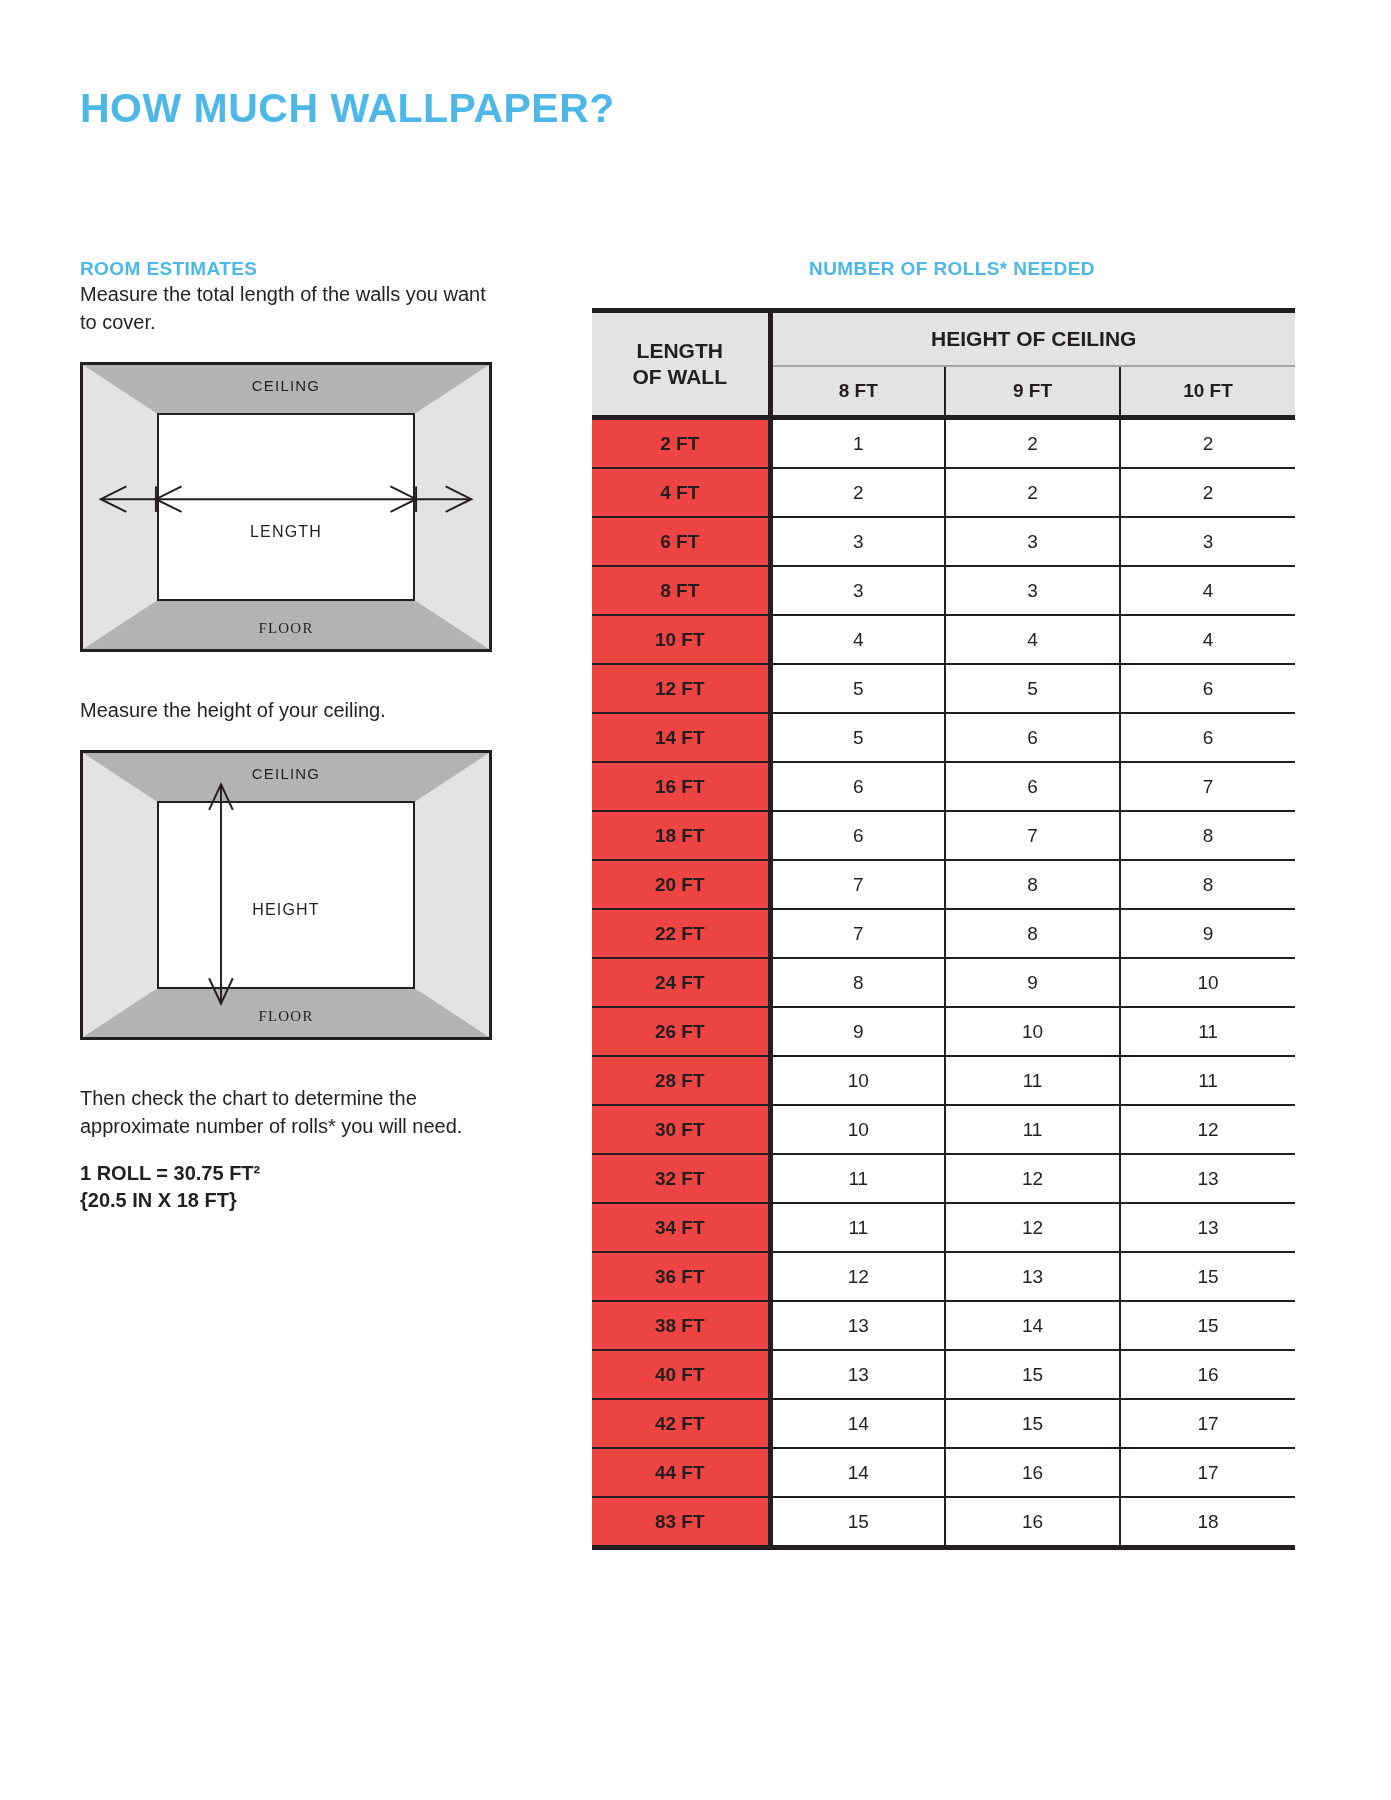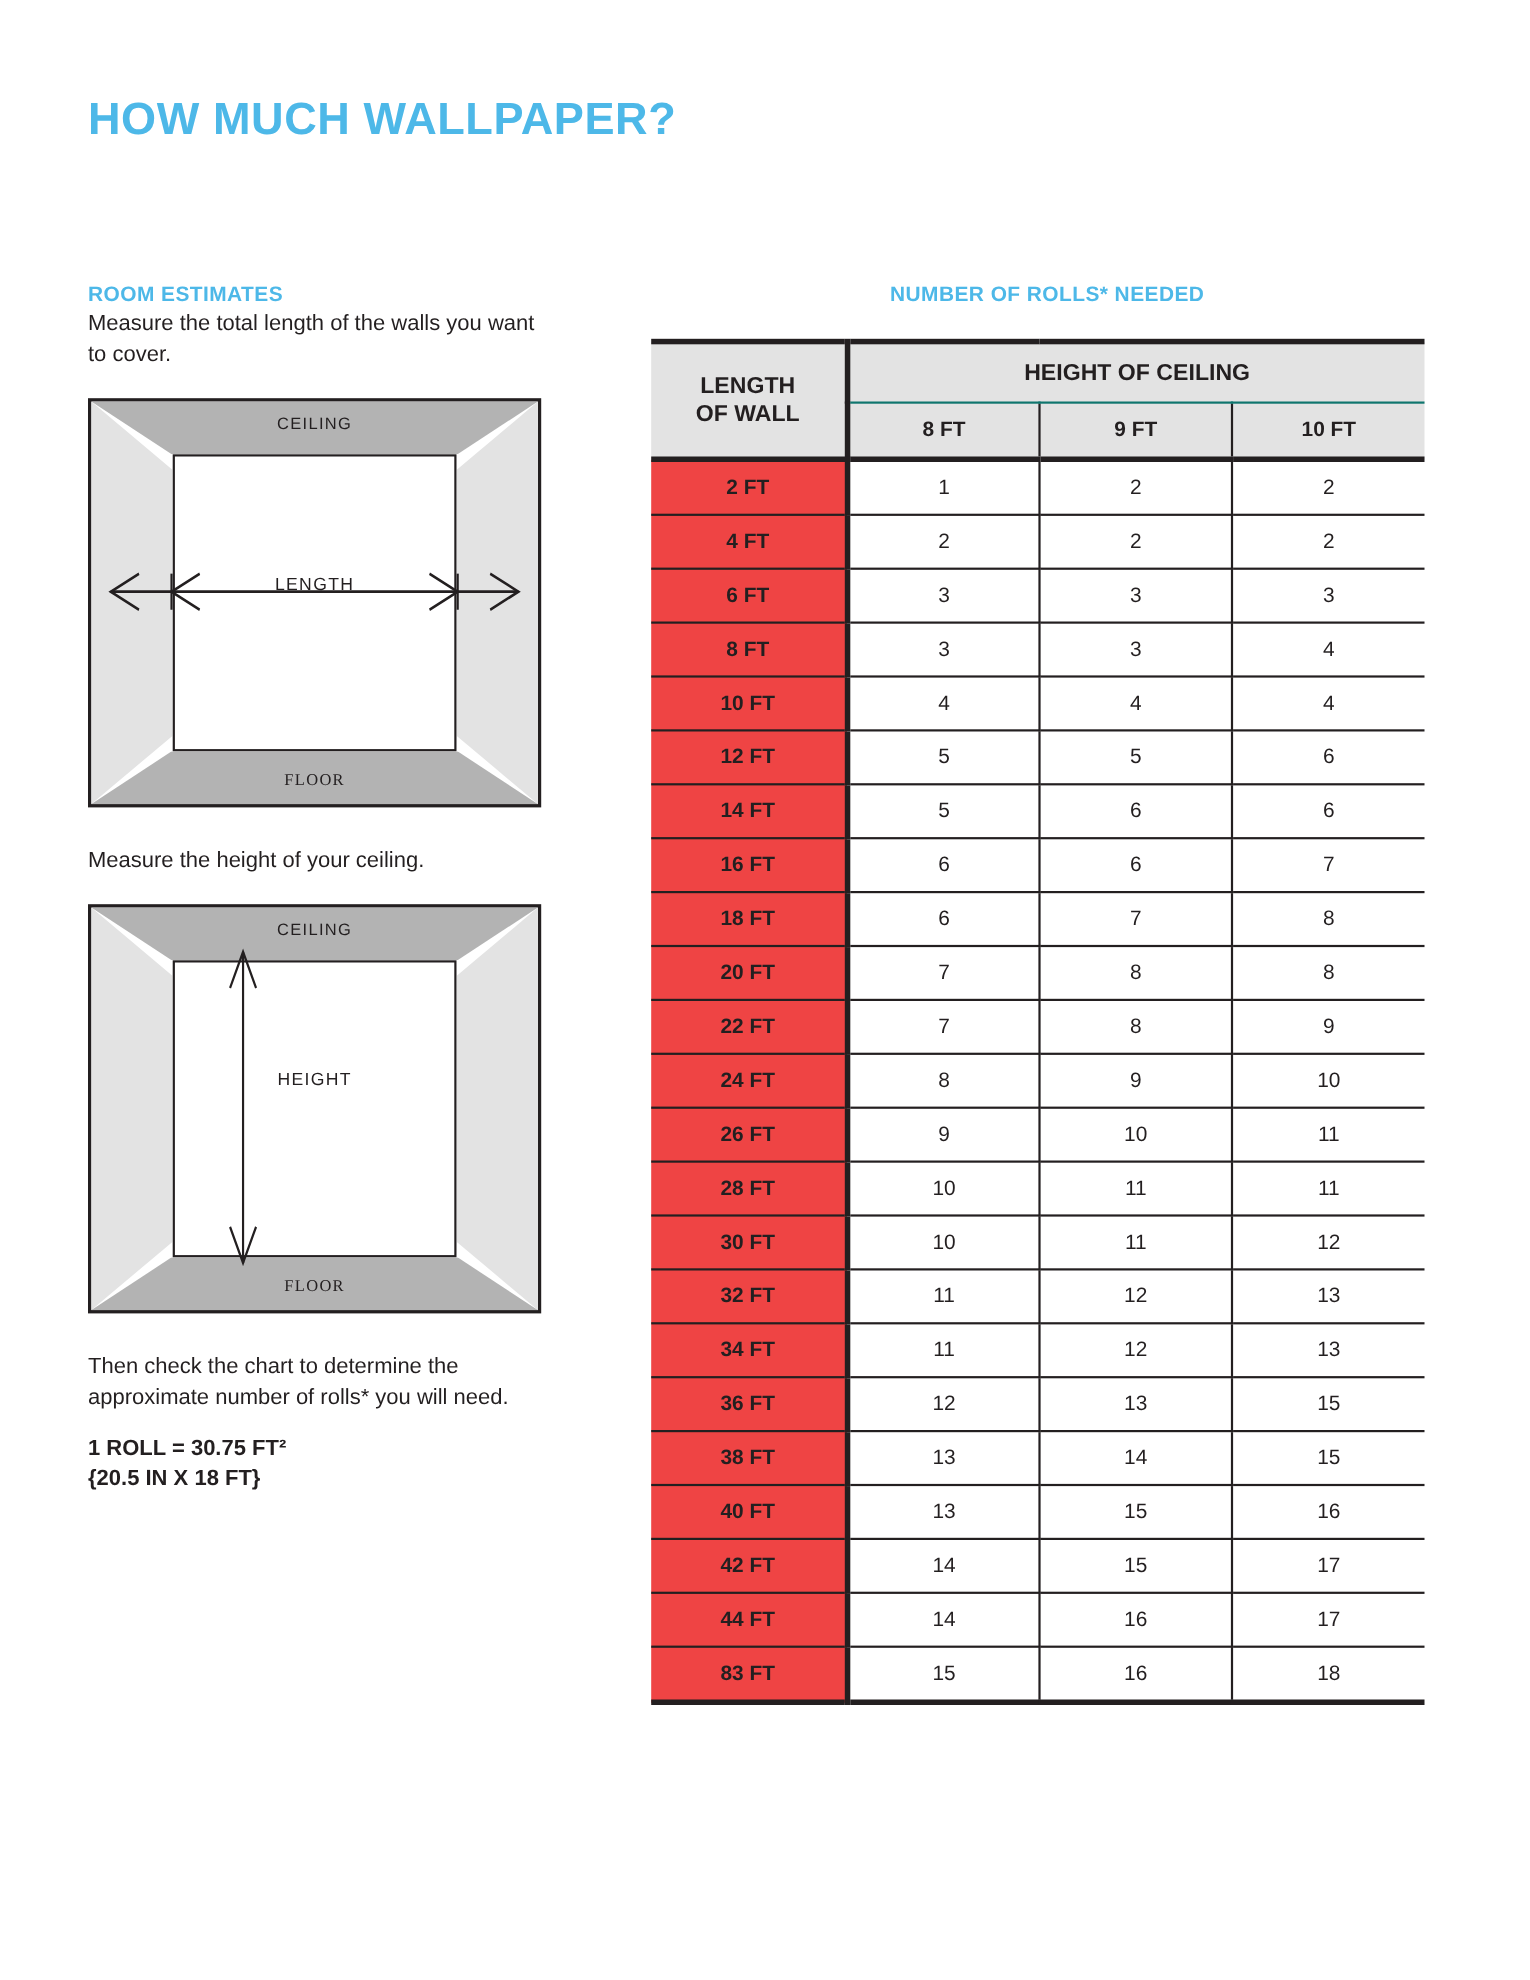--- a/index.html
+++ b/index.html
@@ -45,25 +45,25 @@
     line-height: 1.4;
     color: #231f20;
     margin: 0 0 26px 0;
   }
   .para.tight { margin-bottom: 20px; }
 
   
   .diagram {
     position: relative;
     width: 412px;
-    height: 372px;
+    height: 290px;
     border: 3px solid #231f20;
     background: #ffffff;
     box-sizing: border-box;
-    margin: 0 0 34px 0;
+    margin: 0 0 44px 0;
   }
   .diagram .inner-wall {
     position: absolute;
     left: 74px;
     top: 48px;
     right: 74px;
     bottom: 48px;
     border: 2px solid #231f20;
     background: #ffffff;
     box-sizing: border-box;
@@ -190,21 +190,21 @@
     border-bottom: 5px solid #231f20;
     color: #231f20;
     height: 102px;
     white-space: pre-line;
   }
   .hdr-ceiling {
     background: #e3e3e3;
     font-weight: bold;
     font-size: 21px;
     text-align: center;
-    border-bottom: 2px solid #0f766e;
+    border-bottom: 2px solid #a3a3a3;
     height: 52px;
     color: #231f20;
   }
   .hdr-sub {
     background: #e3e3e3;
     font-weight: bold;
     font-size: 19px;
     text-align: center;
     border-right: 2px solid #231f20;
     border-bottom: 5px solid #231f20;

